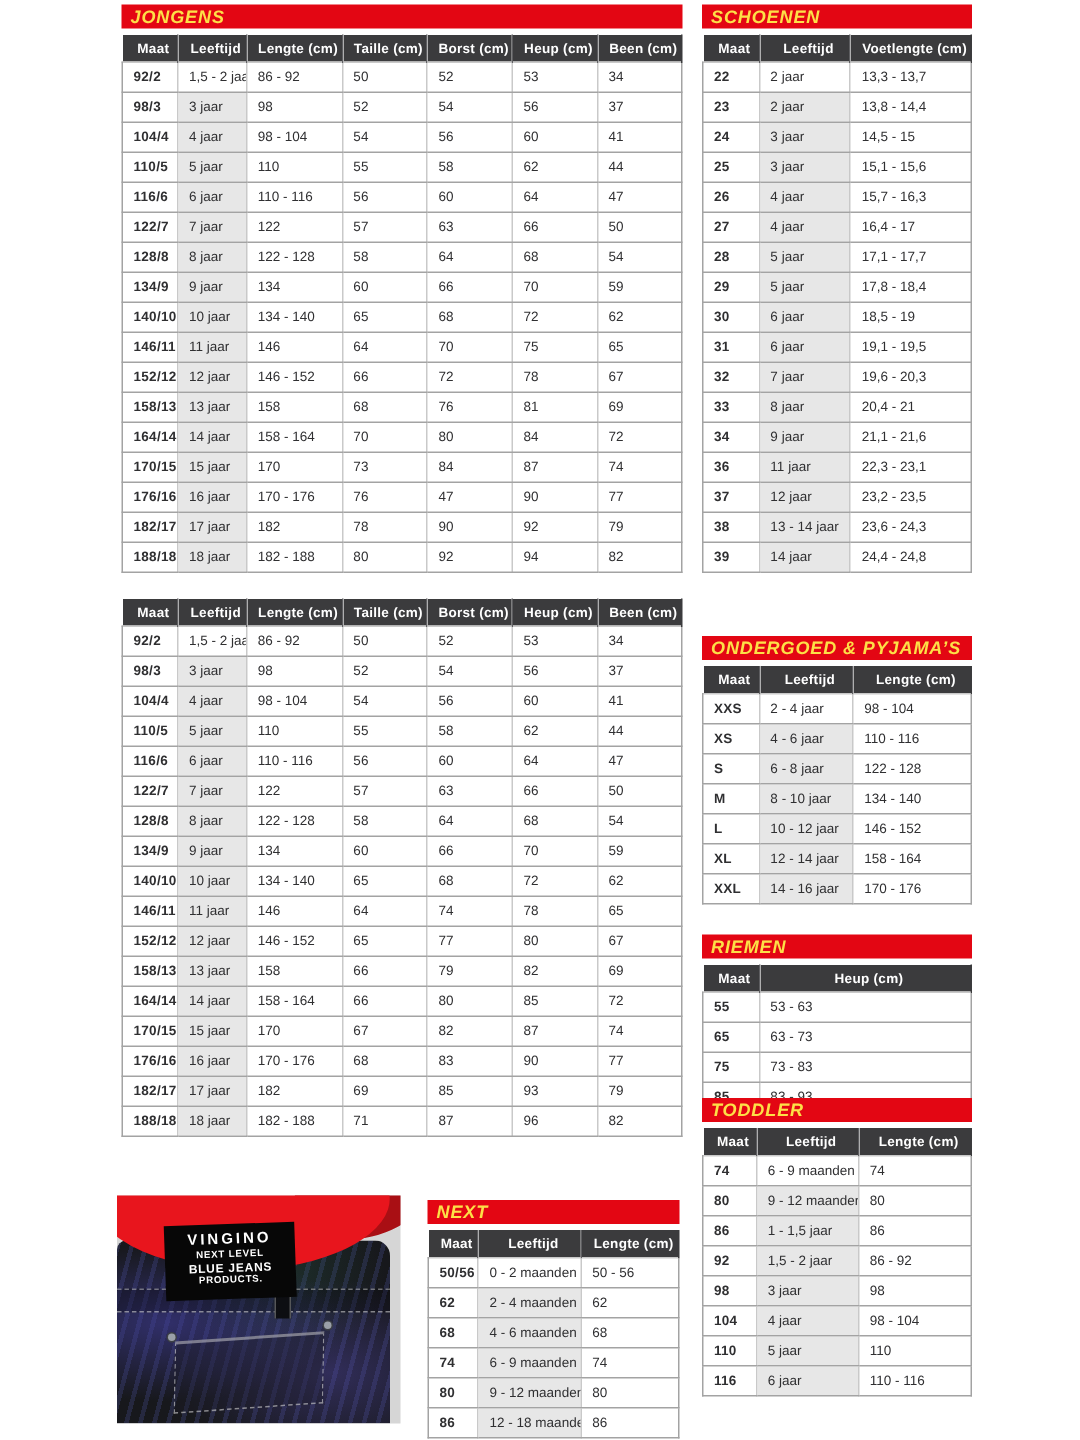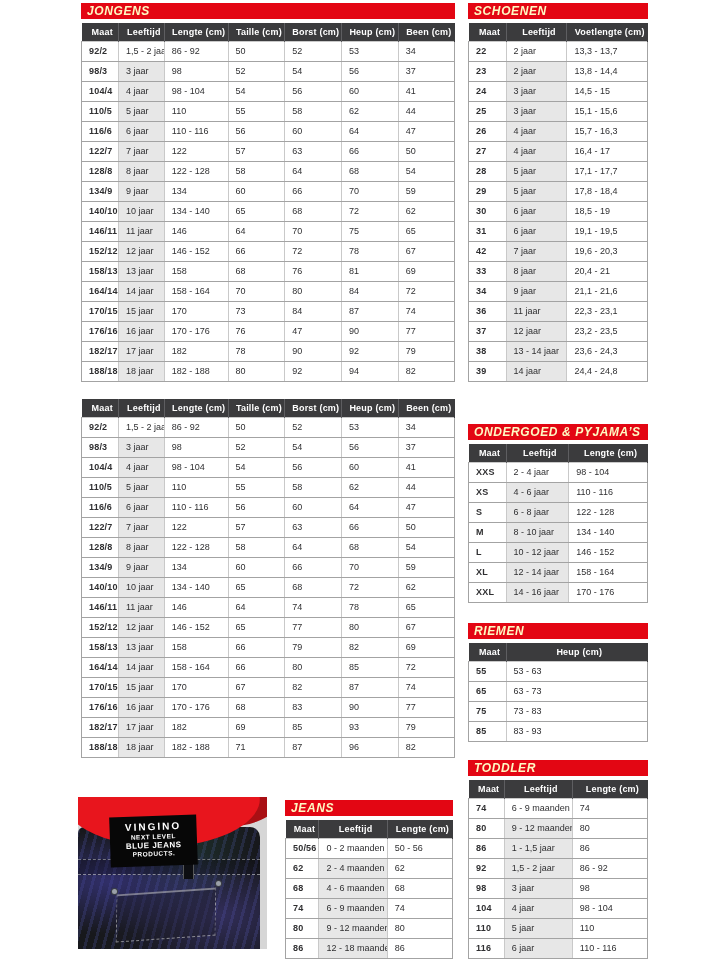--- a/index.html
+++ b/index.html
@@ -11,21 +11,21 @@
     --text:#2f2f31;
   }
   *{margin:0;padding:0;box-sizing:border-box;}
   html,body{background:#fff;}
   body{
     width:720px;height:960px;position:relative;overflow:hidden;
     font-family:"Liberation Sans", sans-serif;
   }
   .size-table{position:absolute;}
   .bar{
-    height:16px;background:var(--red);color:#fef9c3;
+    height:16px;background:var(--red);color:#fde047;
     font-style:italic;font-weight:bold;font-size:12px;line-height:16px;
     padding-left:6px;letter-spacing:.6px;margin-bottom:4px;
     white-space:nowrap;overflow:hidden;
   }
   table{width:100%;border-collapse:collapse;table-layout:fixed;}
   th{
     background:var(--dark);color:#fff;font-size:9px;font-weight:bold;
     text-align:center;height:18px;padding:0 2px 0 7px;
     border-right:1px solid #5e5e61;letter-spacing:.2px;white-space:nowrap;overflow:hidden;
   }
@@ -529,21 +529,21 @@
             <td class="maat">30</td>
             <td class="shaded">6 jaar</td>
             <td>18,5 - 19</td>
           </tr>
           <tr>
             <td class="maat">31</td>
             <td class="shaded">6 jaar</td>
             <td>19,1 - 19,5</td>
           </tr>
           <tr>
-            <td class="maat">42</td>
+            <td class="maat">32</td>
             <td class="shaded">7 jaar</td>
             <td>19,6 - 20,3</td>
           </tr>
           <tr>
             <td class="maat">33</td>
             <td class="shaded">8 jaar</td>
             <td>20,4 - 21</td>
           </tr>
           <tr>
             <td class="maat">34</td>
@@ -660,21 +660,21 @@
             <td>73 - 83</td>
           </tr>
           <tr>
             <td class="maat">85</td>
             <td>83 - 93</td>
           </tr>
         </tbody>
       </table>
   </section>
 
-  <section class="size-table" style="left:468px;top:760px;width:180px">
+  <section class="size-table" style="left:468px;top:732px;width:180px">
     <div class="bar">
       <span>TODDLER</span>
     </div>
     <table>
         <colgroup>
           <col style="width: 20%;">
           <col style="width: 38%;">
           <col style="width: 42%;">
         </colgroup>
         <thead>
@@ -724,21 +724,21 @@
             <td class="maat">116</td>
             <td class="shaded">6 jaar</td>
             <td>110 - 116</td>
           </tr>
         </tbody>
       </table>
   </section>
 
   <section class="size-table" style="left:285px;top:800px;width:168px">
     <div class="bar">
-      <span>JEANS</span>
+      <span>NEXT</span>
     </div>
     <table>
         <colgroup>
           <col style="width: 20%;">
           <col style="width: 41%;">
           <col style="width: 39%;">
         </colgroup>
         <thead>
           <tr>
             <th>Maat</th>

